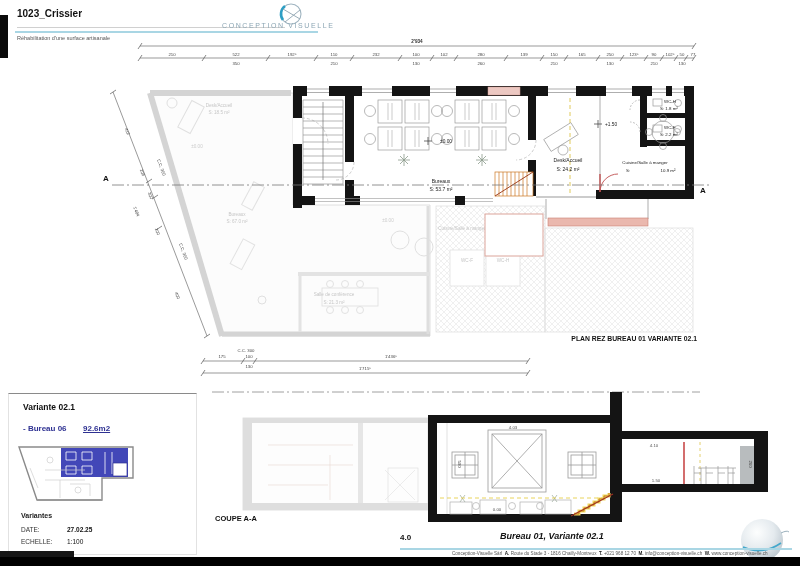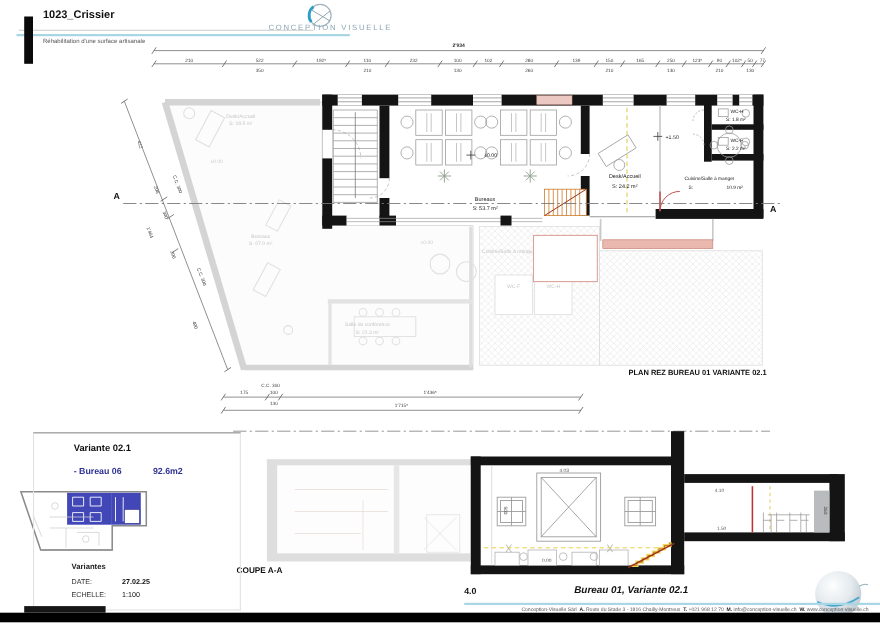--- a/index.html
+++ b/index.html
@@ -1,28 +1,28 @@
 <!DOCTYPE html>
 <html><head>
 <meta charset="utf-8">
 <style>
   html,body{margin:0;padding:0;}
   body{width:800px;height:566px;position:relative;background:#fff;overflow:hidden;
        font-family:"Liberation Sans",sans-serif;}
-  .abs{position:absolute;margin-left:22px;}
+  .abs{position:absolute;}
   #sheet-svg{position:absolute;left:0;top:0;z-index:1;}
   
   #project-code{left:17px;top:8px;font-size:10px;font-weight:bold;color:#111;z-index:3;}
   #project-subtitle{left:17px;top:35px;font-size:5.5px;color:#555;z-index:3;}
   #logo-text{left:222px;top:22px;font-size:7px;color:#8ca6b4;letter-spacing:1.6px;z-index:3;}
   
   #variant-panel{left:8px;top:393px;width:187px;height:160px;border:1px solid #e2e2e2;border-top:1px solid #8a8a8a;z-index:3;text-align:right;}
   #variant-title{left:14px;top:8px;font-size:8.5px;font-weight:bold;color:#101010;}
   #variant-item{left:14px;top:30px;font-size:8px;font-weight:bold;color:#2e3192;}
-  #variant-area{left:86px;top:30px;font-size:8px;font-weight:bold;color:#2e3192;}
+  #variant-area{left:74px;top:30px;font-size:8px;font-weight:bold;color:#2e3192;text-decoration:underline;}
   #variants-list-title{left:12px;top:118px;font-size:7px;font-weight:bold;color:#222;}
   .meta-label{font-size:6.5px;color:#333;}
   .meta-value{font-size:6.5px;color:#111;}
   #date-label{left:12px;top:132px;}  #date-value{left:58px;top:132px;font-weight:bold;}
   #scale-label{left:12px;top:144px;} #scale-value{left:58px;top:144px;}
   
   #sheet-number{left:400px;top:533px;font-size:8px;font-weight:bold;color:#111;z-index:3;}
   #sheet-title{left:500px;top:531px;font-size:9px;font-weight:bold;color:#111;z-index:3;font-style:italic;}
   #footer-rule{left:400px;top:548px;width:392px;height:2px;background:#a9d6e4;z-index:3;}
   #footer-contact{left:452px;top:551px;width:345px;font-size:4.6px;color:#555;white-space:nowrap;z-index:3;}

